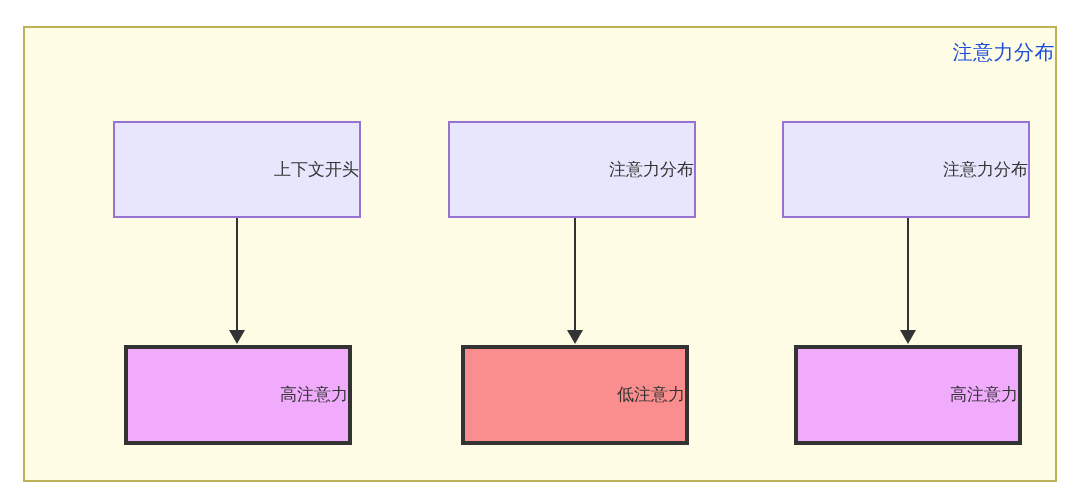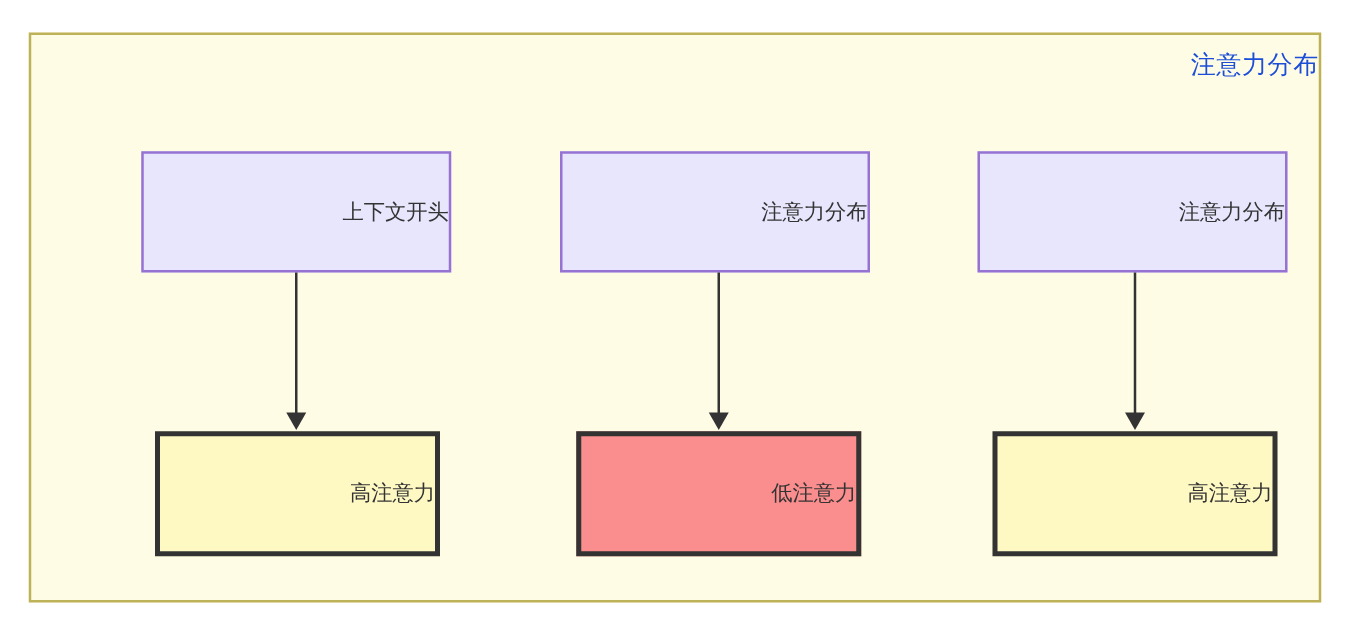--- a/index.html
+++ b/index.html
@@ -68,21 +68,21 @@
     top: 93px;
   }
 
   .node.attn {
     width: 228px;
     height: 100px;
     top: 317px;
     border: 4px solid #333333;
   }
 
-  .node.attn.high { background: #fef9c3; }
+  .node.attn.high { background: #f0abfc; }
   .node.attn.low  { background: #fa8d8d; padding-left: 20px; }
 
   
   .pos-col1 { left: 88px; }
   .pos-col2 { left: 423px; }
   .pos-col3 { left: 757px; }
 
   .pos-b1 { left: 99px; }
   .pos-b2 { left: 436px; }
   .pos-b3 { left: 769px; }

